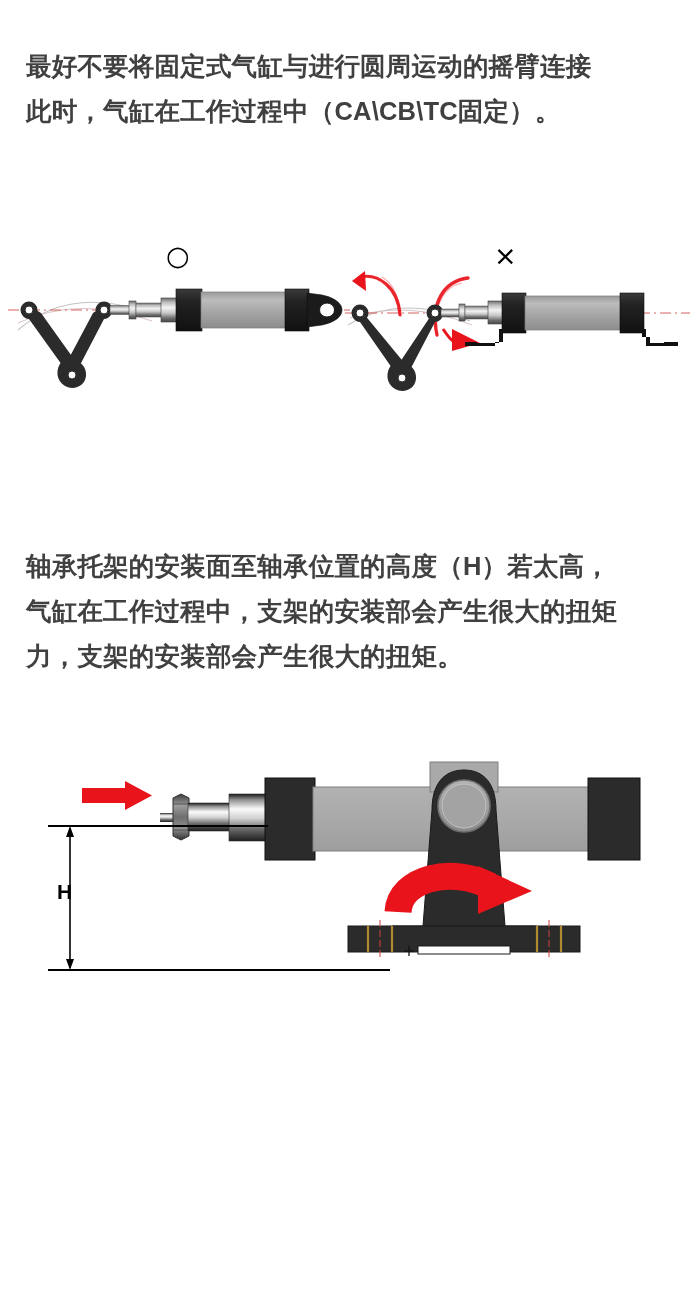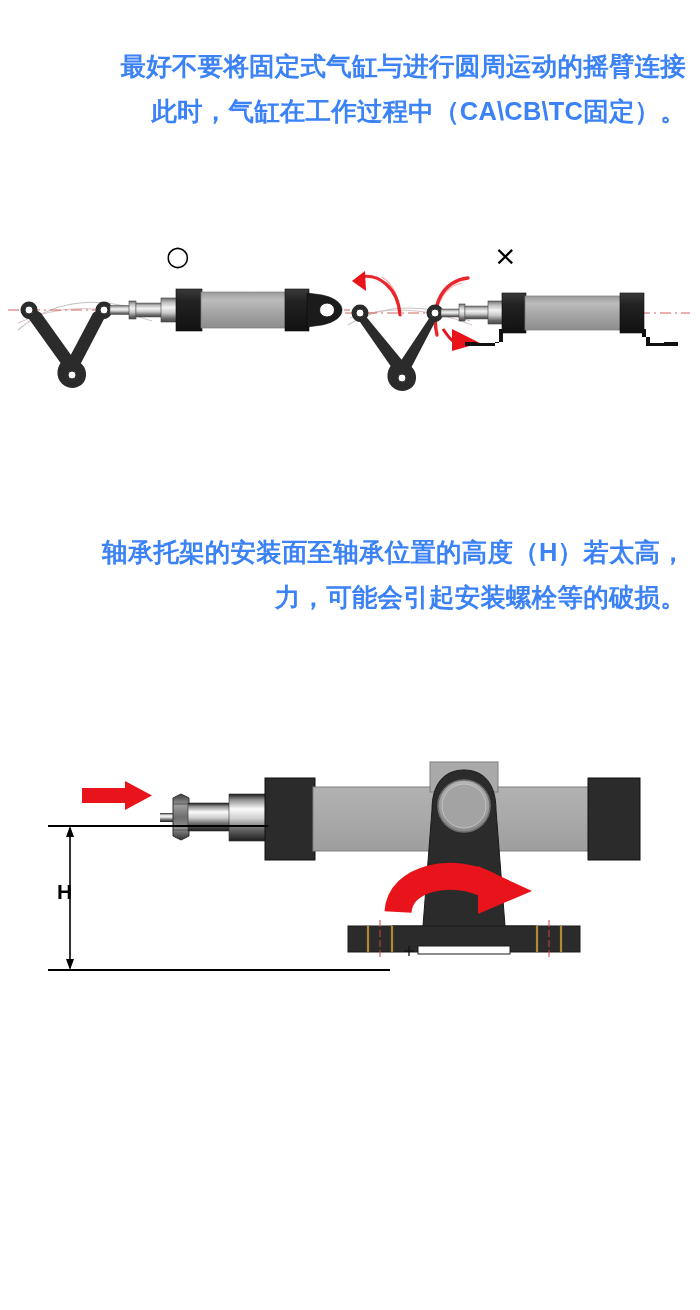--- a/index.html
+++ b/index.html
@@ -21,25 +21,24 @@
     position: absolute;
     left: 26px;
     width: 660px;
   }
   .text-line {
     font-size: 25.5px;
     font-weight: bold;
     line-height: 45px;
     letter-spacing: 0.2px;
     white-space: nowrap;
-    color: #3b82f6;
-    text-align: right;
+    color: #404040;
   }
   #intro-text { top: 44px; }
-  #height-text { top: 530px; }
+  #height-text { top: 544px; }
 
   
   .figure {
     position: absolute;
     left: 0;
     width: 700px;
   }
   #figure-rocker { top: 225px; height: 180px; }
   #figure-bracket { top: 700px; height: 320px; }
 
@@ -183,21 +182,22 @@
       <rect x="664" y="117" width="14" height="4" fill="#111111"></rect>
     </g>
   </svg>
 </div>
 
 <span class="mark" id="mark-ok">○</span>
 <span class="mark" id="mark-ng">×</span>
 
 <div class="text-block" id="height-text">
   <div class="text-line">轴承托架的安装面至轴承位置的高度（H）若太高，</div>
-  <div class="text-line">力，可能会引起安装螺栓等的破损。</div>
+  <div class="text-line">气缸在工作过程中，支架的安装部会产生很大的扭矩</div>
+  <div class="text-line">力，支架的安装部会产生很大的扭矩。</div>
 </div>
 
 <div class="figure" id="figure-bracket">
   <svg width="700" height="320" viewBox="0 0 700 320" xmlns="http://www.w3.org/2000/svg">
     <defs>
       <linearGradient id="rodG2" x1="0" y1="0" x2="0" y2="1">
         <stop offset="0%" stop-color="#1a1a1a"></stop>
         <stop offset="12%" stop-color="#8f8f8f"></stop>
         <stop offset="32%" stop-color="#fbfbfb"></stop>
         <stop offset="52%" stop-color="#d0d0d0"></stop>

